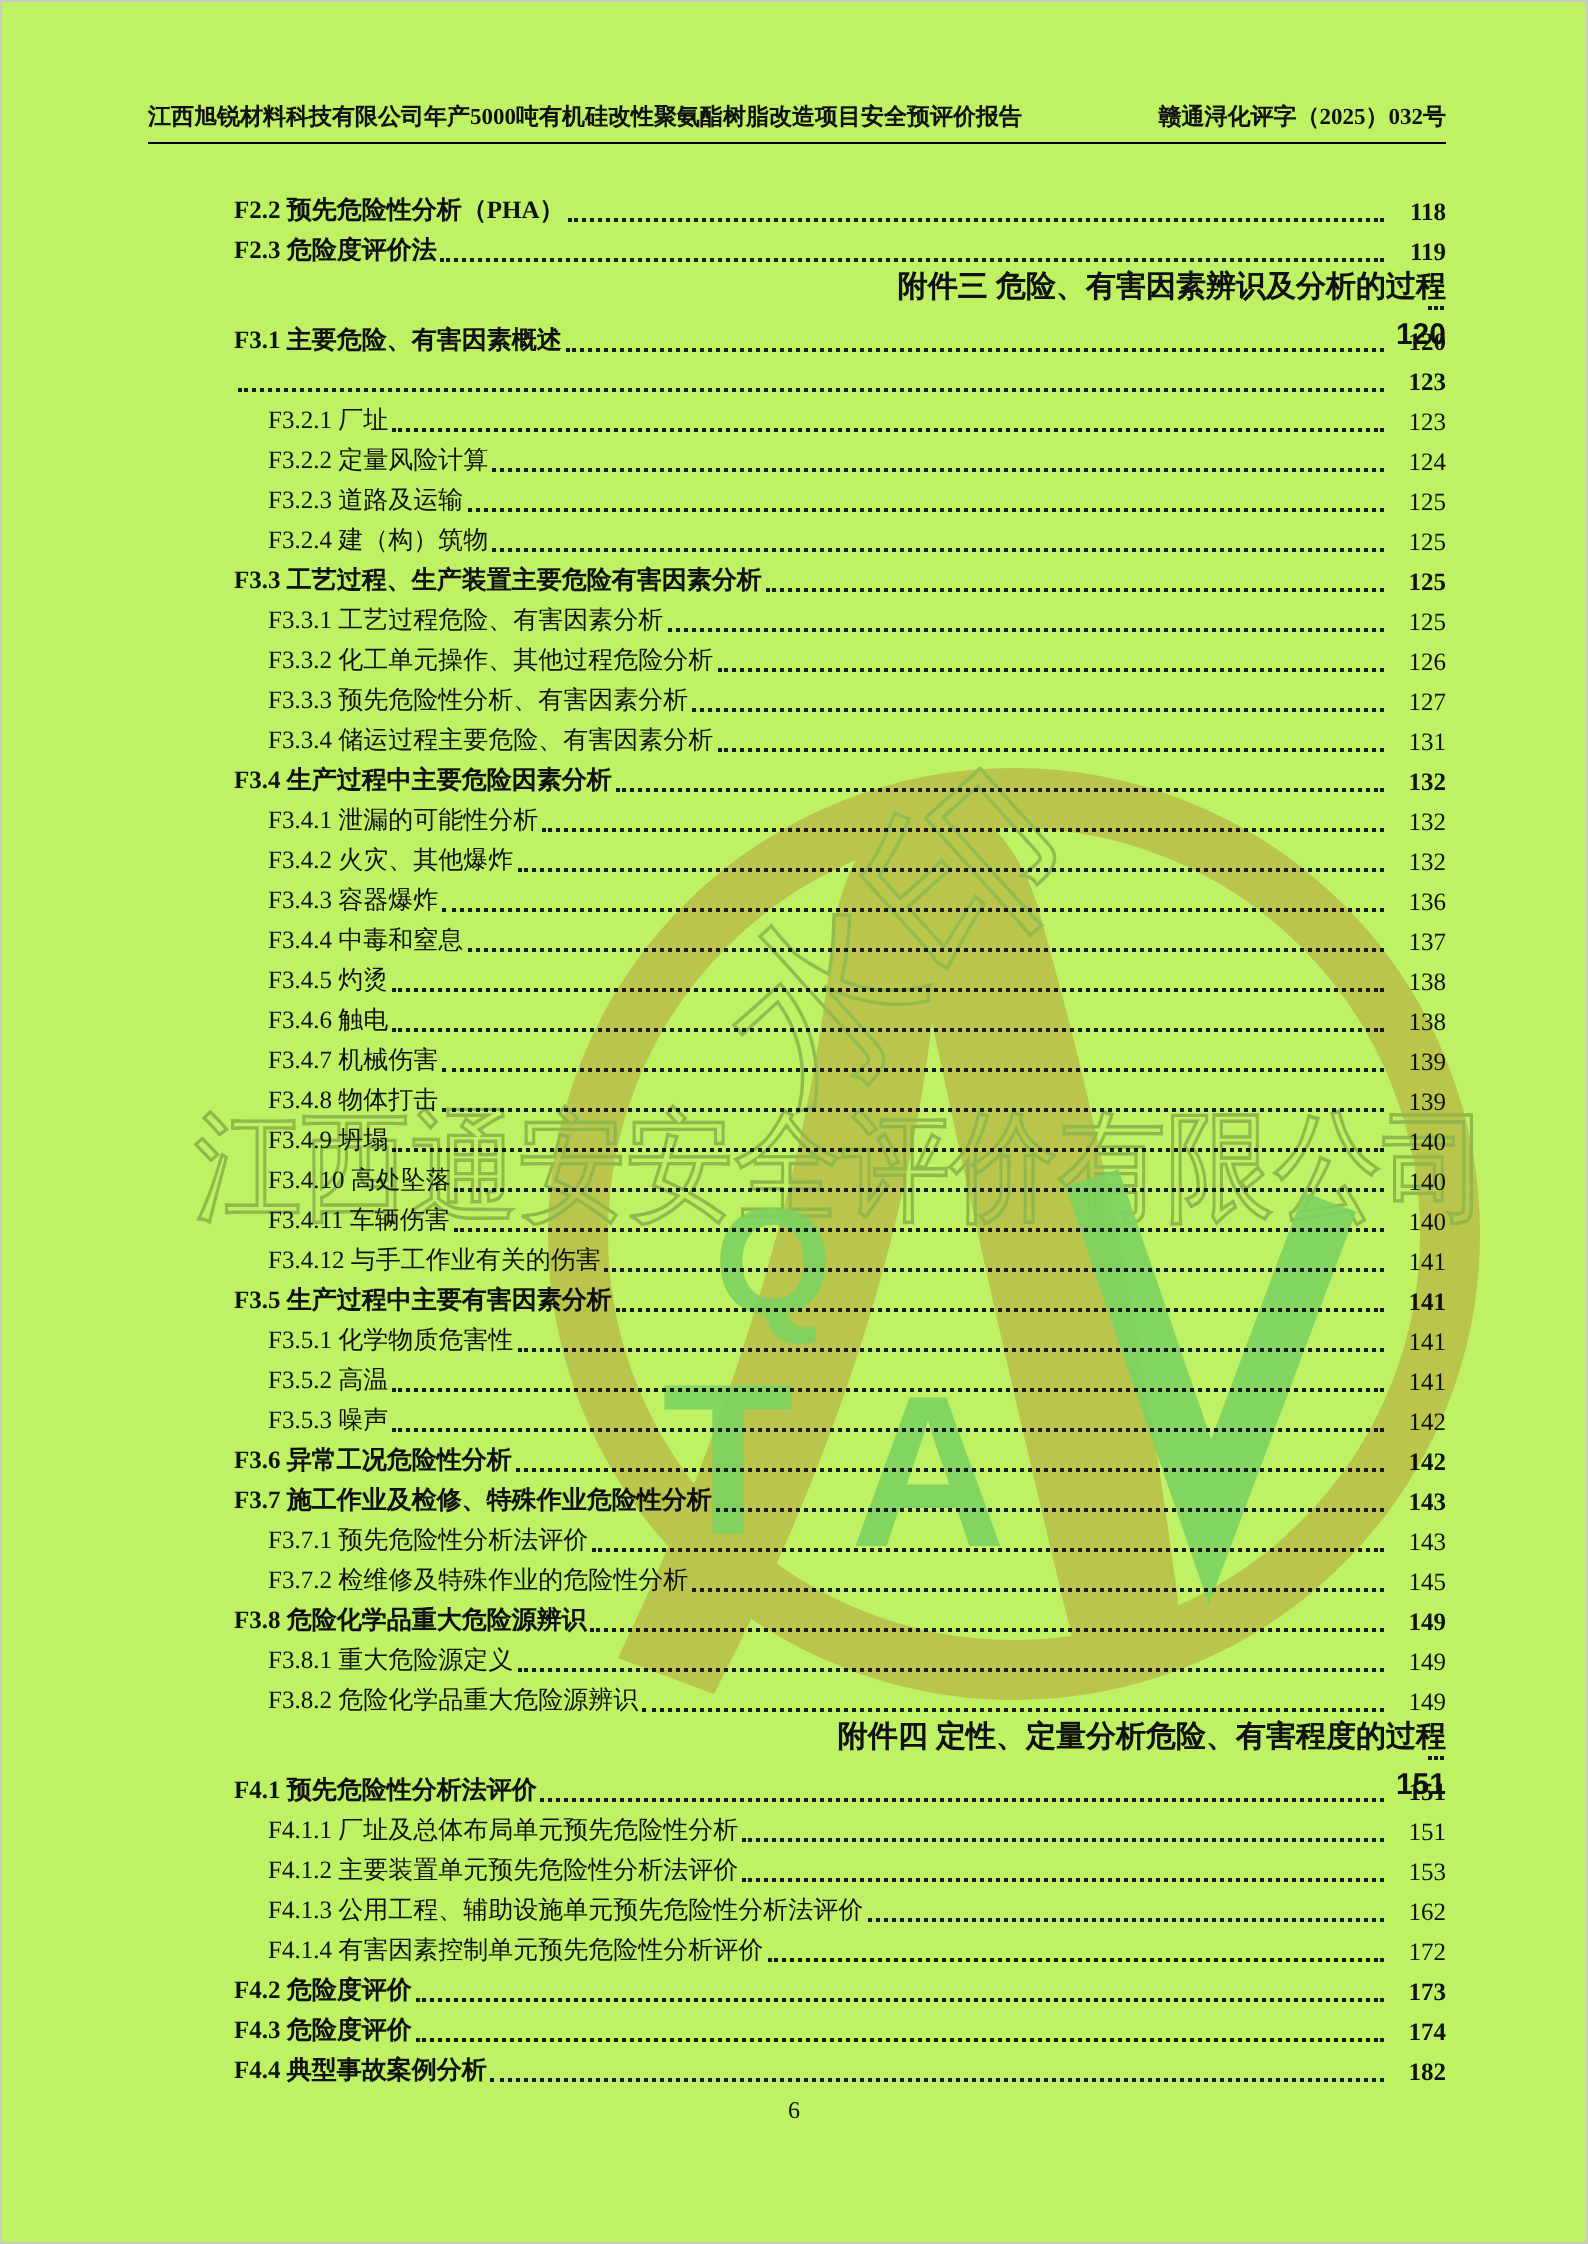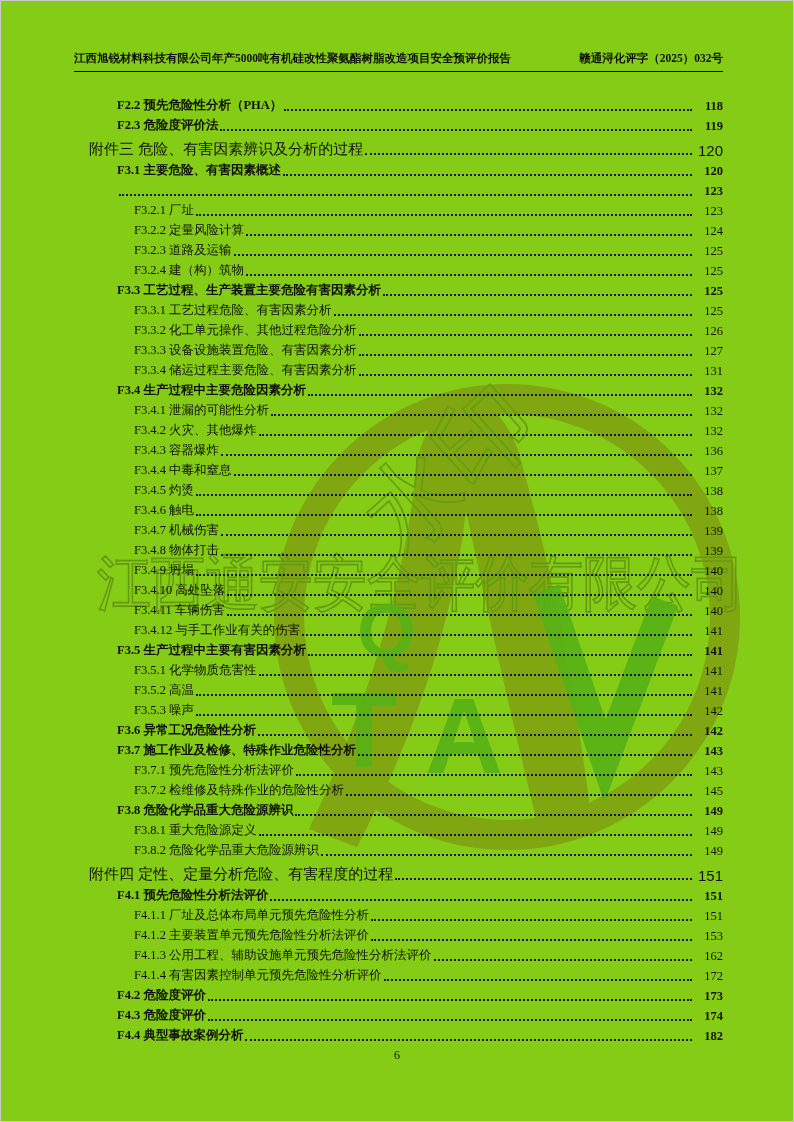--- a/index.html
+++ b/index.html
@@ -1,38 +1,38 @@
 <!DOCTYPE html>
 <html><head>
 <meta charset="utf-8">
 <style>
   html,body { margin:0; padding:0; background:#e8e8e8; }
   .page {
     position:relative; width:794px; height:1122px; margin:0 auto;
-    background:#84cc16; border:1px solid #c9c9c9; box-sizing:border-box;
+    background:#bef264; border:1px solid #c9c9c9; box-sizing:border-box;
     overflow:hidden; font-family:"Liberation Serif", serif; color:#111;
   }
   
   .header {
     position:absolute; left:73px; right:70px; top:50px;
     display:flex; justify-content:space-between; align-items:flex-end;
     border-bottom:1.5px solid #000; padding-bottom:5px;
     font-size:11.5px; font-weight:bold; white-space:nowrap;
   }
   .header .doc-no { margin-left:18px; }
   
   .toc { position:absolute; left:73px; right:70px; top:93px; }
   .toc-row { display:flex; align-items:flex-end; height:20px; font-size:12.5px; }
   .toc-row .label { white-space:nowrap; }
   .toc-row .leader { flex:1; border-bottom:2px dotted #1b1b1b; margin:0 1px 3px 2px; min-width:8px; }
   .toc-row .page-num { min-width:30px; text-align:right; }
   .lvl-2 { padding-left:60px; font-weight:normal; }
   .lvl-1 { padding-left:43px; font-weight:bold; }
-  .lvl-ch { padding-left:15px; font-weight:normal; font-size:15px; height:25px;
-            font-family:"Liberation Sans", sans-serif; }
+  .lvl-ch { padding-left:15px; font-weight:bold; font-size:15px; height:25px;
+            font-family:"Liberation Sans", sans-serif;flex-direction:column; }
   .lvl-ch .leader { border-bottom-width:2.5px; margin-bottom:4px; }
   
   .footer { position:absolute; left:0; right:0; bottom:58px; text-align:center; font-size:12px; }
   
   .watermark-layer {
     position:absolute; inset:0; pointer-events:none; mix-blend-mode:multiply; z-index:5;
   }
 </style>
 </head>
 <body>
@@ -98,21 +98,21 @@
       <span class="label">F3.3.1 工艺过程危险、有害因素分析</span>
       <span class="leader"></span>
       <span class="page-num">125</span>
     </div>
       <div class="toc-row lvl-2">
       <span class="label">F3.3.2 化工单元操作、其他过程危险分析</span>
       <span class="leader"></span>
       <span class="page-num">126</span>
     </div>
       <div class="toc-row lvl-2">
-      <span class="label">F3.3.3 设备设施装置危险、有害因素分析</span>
+      <span class="label">F3.3.3 预先危险性分析、有害因素分析</span>
       <span class="leader"></span>
       <span class="page-num">127</span>
     </div>
       <div class="toc-row lvl-2">
       <span class="label">F3.3.4 储运过程主要危险、有害因素分析</span>
       <span class="leader"></span>
       <span class="page-num">131</span>
     </div>
       <div class="toc-row lvl-1">
       <span class="label">F3.4 生产过程中主要危险因素分析</span>

